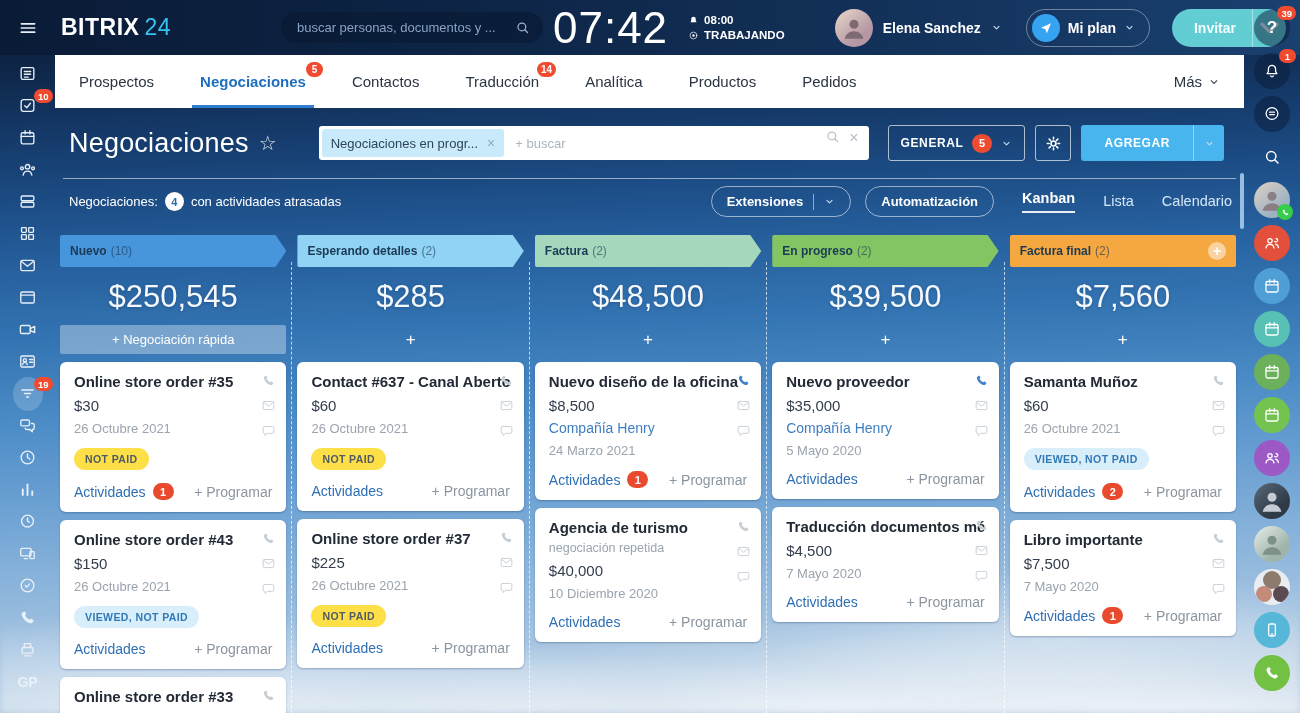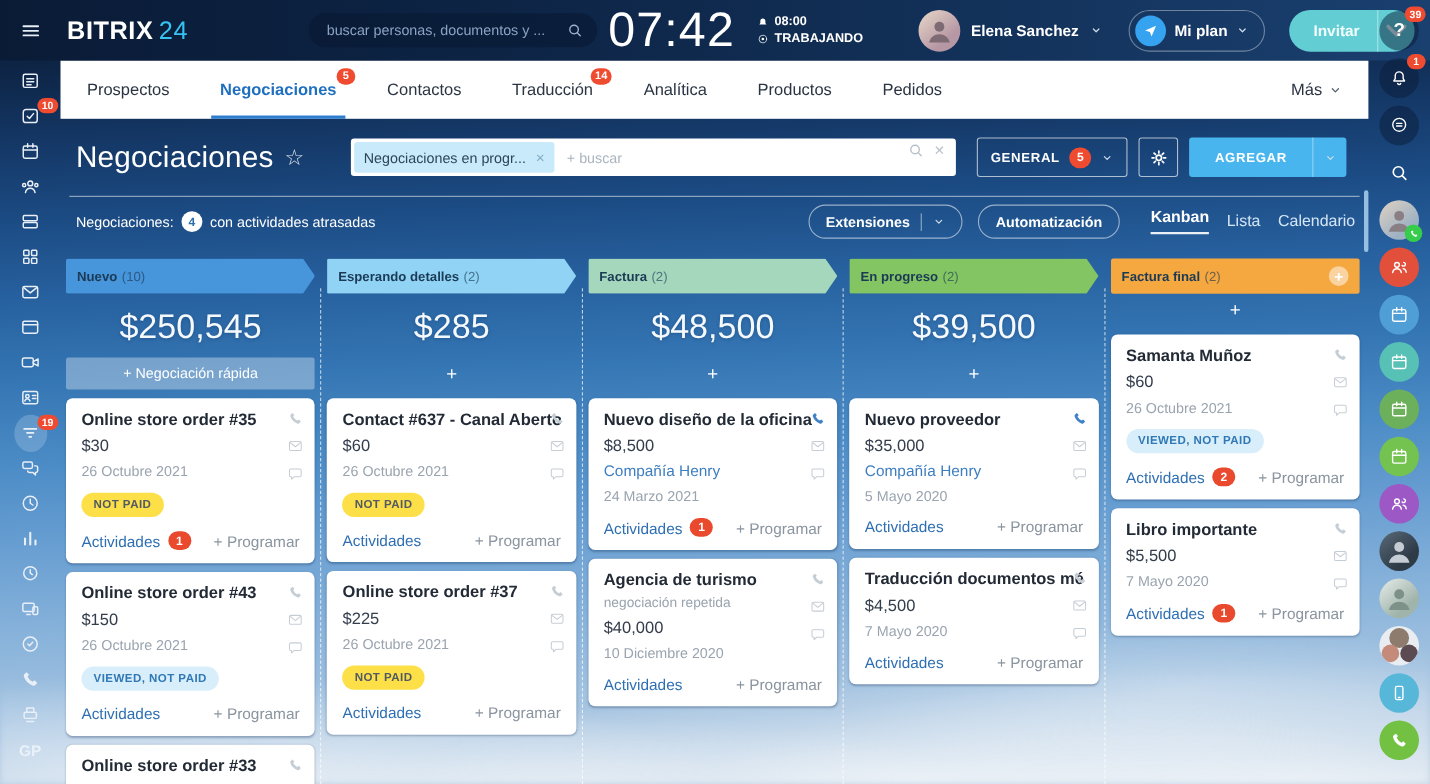--- a/index.html
+++ b/index.html
@@ -89,21 +89,21 @@
   .add-btn{margin-left:10px;height:36px;background:#49b5ef;border-radius:3px;display:flex;align-items:center;color:#fff;font-weight:700;font-size:12px;letter-spacing:.6px}
   .add-main{padding:0 23px}
   .add-arrow{width:31px;align-self:stretch;display:flex;align-items:center;justify-content:center;border-left:1px solid rgba(255,255,255,.4)}
   .hline{height:1px;background:rgba(255,255,255,.55);margin:0 8px 0 8px}
   
   .statusrow{display:flex;align-items:center;height:45px;padding:0 12px 0 14px;color:#fff;font-size:13px}
   .count-circle{background:#fff;color:#2a6dac;border-radius:50%;width:19px;height:19px;display:inline-flex;align-items:center;justify-content:center;font-weight:700;font-size:11px;margin:0 7px}
   .sr-right{margin-left:auto;display:flex;align-items:center;gap:14px}
   .pill{height:31px;border:1px solid rgba(255,255,255,.55);border-radius:16px;display:flex;align-items:center;padding:0 15px;color:#fff;font-weight:700;font-size:13px;gap:10px;white-space:nowrap}
   .pill-div{width:1px;height:16px;background:rgba(255,255,255,.5)}
-  .views{display:flex;gap:16px;margin-left:14px;font-size:14.5px;align-items:center}
+  .views{display:flex;gap:28px;margin-left:14px;font-size:14.5px;align-items:center}
   .view{color:#d5e6f6;padding-bottom:2px}
   .view.active{color:#fff;font-weight:700;border-bottom:2px solid rgba(255,255,255,.9);padding-bottom:5px}
   .scrollhint{position:absolute;right:0px;top:118px;height:56px;width:4px;background:rgba(173,209,240,.85);border-radius:2px}
   
   .kanban{position:absolute;top:180px;left:5px;right:8px;bottom:0;display:flex;gap:11px}
   .kb-col{flex:1;min-width:0;position:relative}
   .kb-col + .kb-col::before{content:"";position:absolute;left:-6px;top:27px;bottom:0;border-left:1px dashed rgba(255,255,255,.7)}
   .kb-head{height:25px;display:flex;align-items:center;padding:16px 10px;font-size:12px;color:#1b3a55;font-weight:700;border-radius:2px;position:relative}
   .kb-head.arrow{clip-path:polygon(0 0,calc(100% - 11px) 0,100% 50%,calc(100% - 11px) 100%,0 100%)}
   .kb-count{font-weight:400;color:rgba(23,52,79,.62);margin-left:4px}
@@ -875,20 +875,21 @@
               </div>
             </div>
           </div>
         </div>
         <div class="kb-col">
           <div class="kb-head" style="background: rgb(245, 167, 64);">
             <span>Factura final</span>
             <span class="kb-count">(2)</span>
             <span class="kb-addcircle">+</span>
           </div>
+          <div class="kb-sum">$7,560</div>
           <div class="kb-plus">+</div>
           <div class="kb-cards">
             <div class="card"><div class="card-title">Samanta Muñoz</div><div class="card-price">$60</div><div class="card-date">26 Octubre 2021</div><span class="card-badge badge-blue">VIEWED, NOT PAID</span><div class="card-foot">
                 <span class="card-activities">
                   <span>Actividades</span>
                   <span class="act-badge">2</span>
                 </span>
                 <span class="card-schedule">+ Programar</span>
               </div><div class="card-icons">
                 <span>
@@ -903,21 +904,21 @@
                   </svg>
                 </span>
                 <span>
                   <svg viewBox="0 0 24 24" fill="none" stroke="currentColor" stroke-width="1.5" stroke-linecap="round" stroke-linejoin="round">
                     <path d="M5.5 5.5h13a2 2 0 012 2v7a2 2 0 01-2 2h-8l-4 3.5v-3.5h-1a2 2 0 01-2-2v-7a2 2 0 012-2z"></path>
                   </svg>
                 </span>
               </div></div>
             <div class="card">
               <div class="card-title">Libro importante</div>
-              <div class="card-price">$5,500</div>
+              <div class="card-price">$7,500</div>
               <div class="card-date">7 Mayo 2020</div>
               <div class="card-foot">
                 <span class="card-activities">
                   <span>Actividades</span>
                   <span class="act-badge">1</span>
                 </span>
                 <span class="card-schedule">+ Programar</span>
               </div>
               <div class="card-icons">
                 <span>

